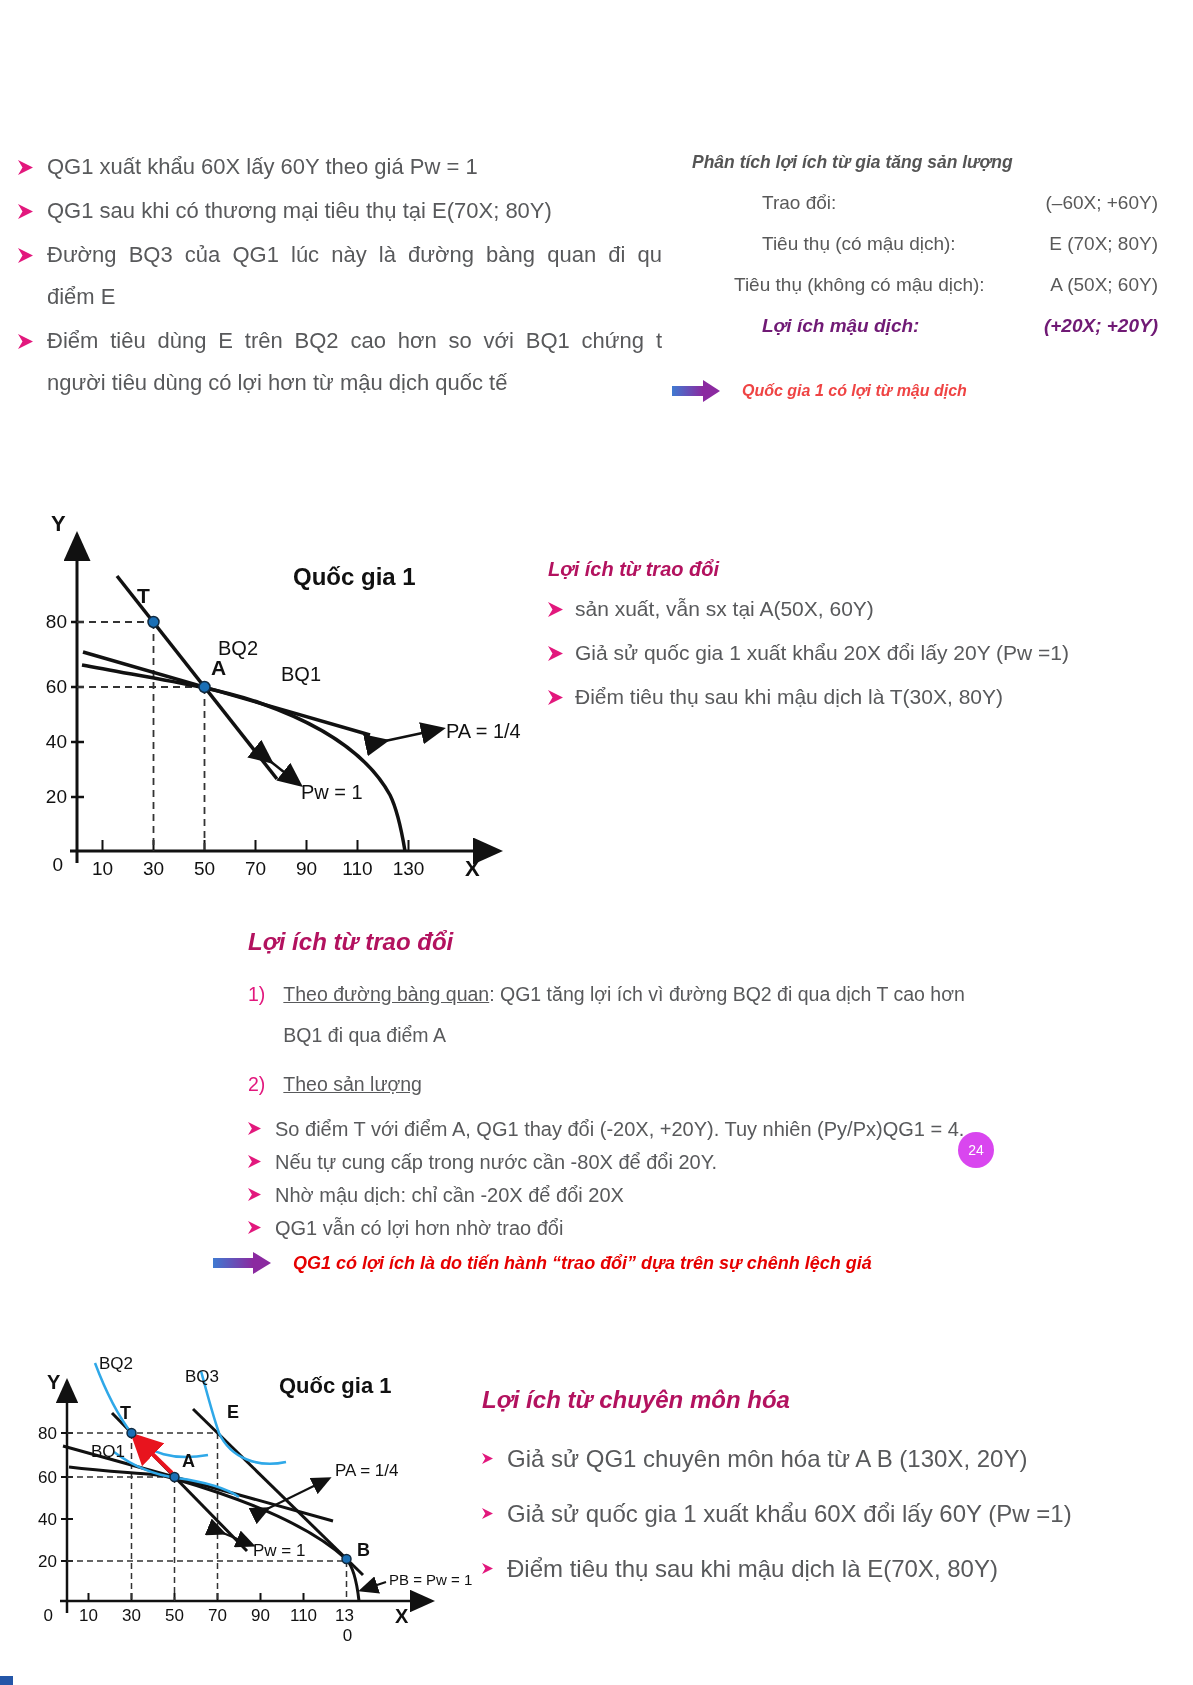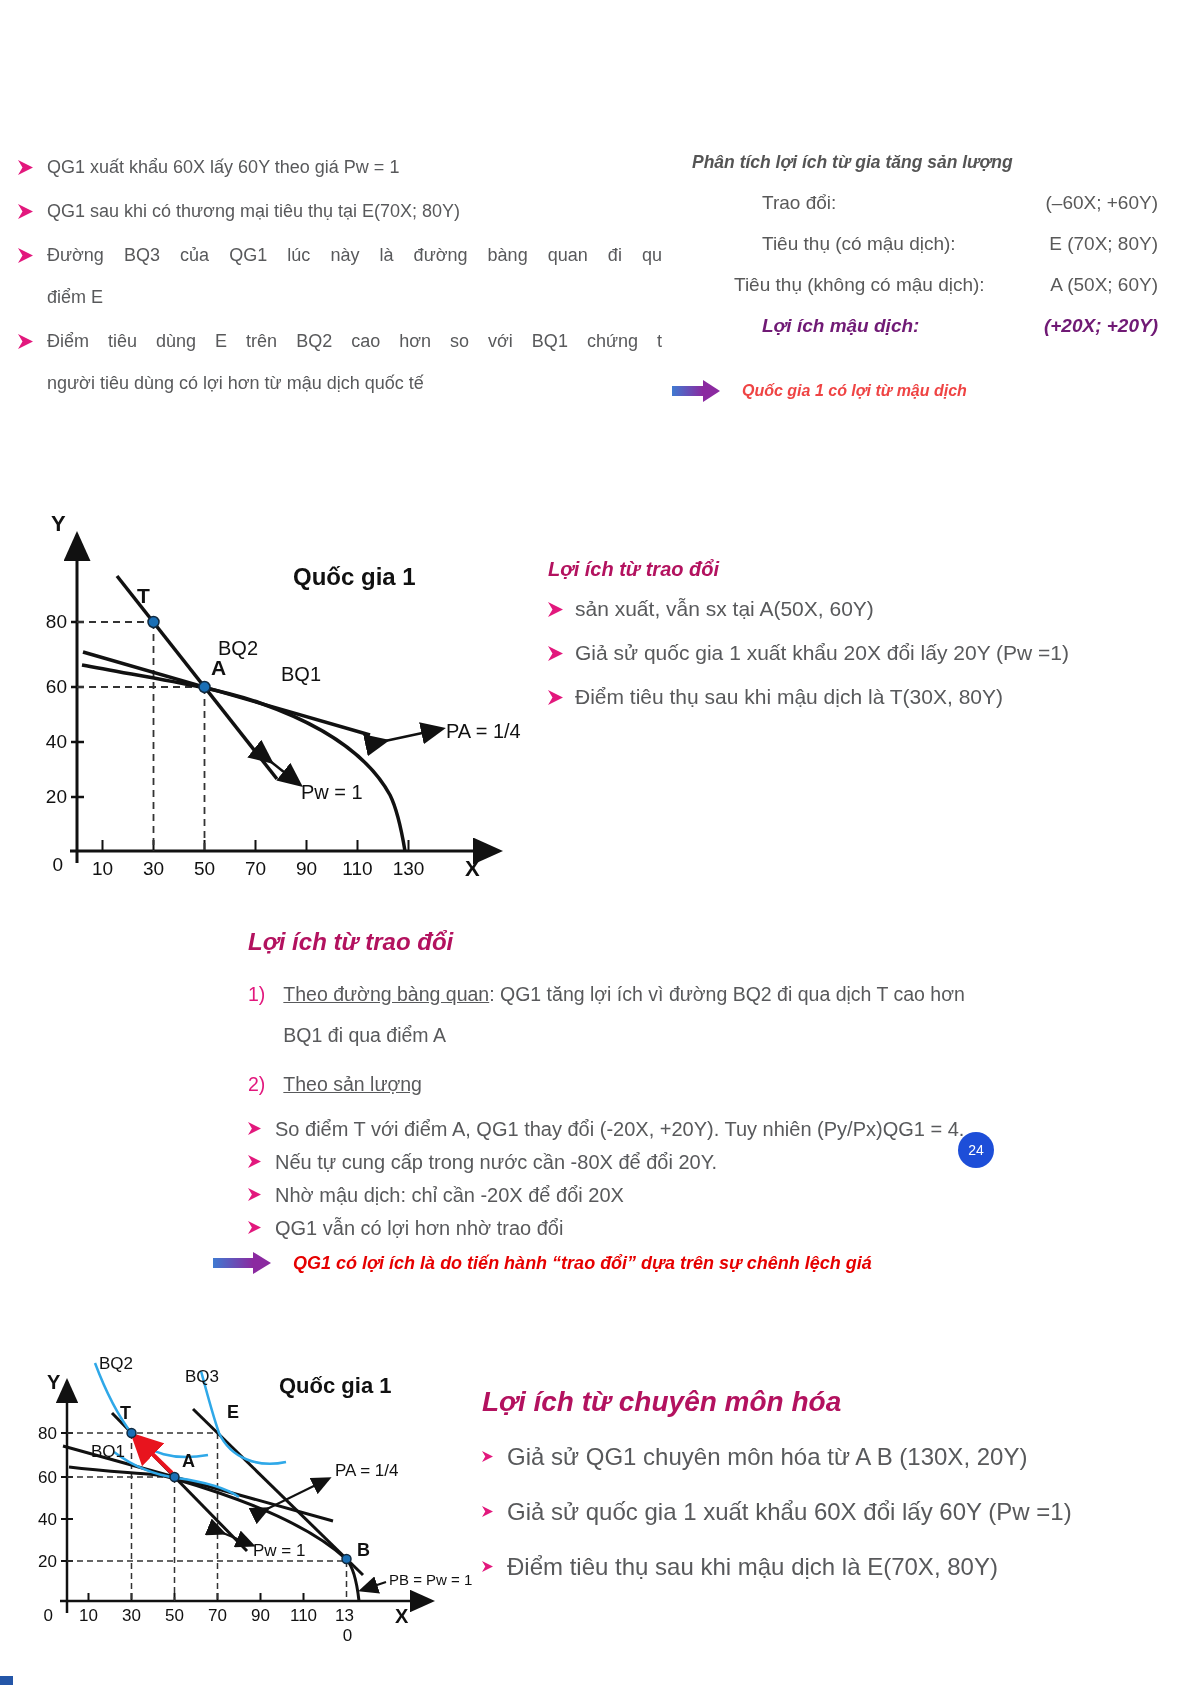--- a/index.html
+++ b/index.html
@@ -6,21 +6,21 @@
   .page { position:relative; width:1193px; height:1685px; background:#ffffff;
           font-family:"Liberation Sans", sans-serif; color:#58595b; overflow:hidden; }
 
   
   .mk { flex:0 0 auto; width:15px; height:15px; background:#e2187d;
         clip-path:polygon(0 0,100% 50%,0 100%,30% 50%); }
   .mk.sm { width:11px; height:11px; }
 
   
   .bullets-tl { position:absolute; left:18px; top:146px; width:644px; }
-  .btl-item { display:flex; gap:14px; font-size:18px; line-height:42px; margin-bottom:2px; }
+  .btl-item { display:flex; gap:14px; font-size:22px; line-height:42px; margin-bottom:2px; }
   .btl-item .mk { margin-top:14px; }
   .btl-text { flex:1 1 auto; }
   .jfull { text-align:justify; text-align-last:justify; }
 
   
   .panel { position:absolute; left:690px; top:152px; width:478px; font-size:19px; color:#595959; }
   .panel-title { font-style:italic; font-weight:bold; font-size:17.5px; margin-left:2px; color:#555; }
   .panel-row { display:flex; justify-content:space-between; margin-top:19px; padding-left:72px; padding-right:10px; }
   .panel-row.wide { padding-left:44px; }
   .panel-row.red { color:#701a75; font-weight:bold; font-style:italic; }
@@ -54,25 +54,25 @@
   .mid { position:absolute; left:248px; top:928px; width:800px; }
   .mid-title { font-size:24px; font-weight:bold; font-style:italic; color:#b3125f; margin-bottom:18px; }
   .mid-item { display:flex; gap:18px; font-size:19.5px; line-height:41px; }
   .mid-item.second { margin-top:8px; margin-bottom:8px; }
   .num { color:#e2187d; }
   .ul { text-decoration:underline; }
   .mid-bullet { display:flex; gap:14px; font-size:20px; line-height:33px; }
   .mid-bullet .mk { margin-top:9px; width:13px; height:13px; }
 
   .badge { position:absolute; left:958px; top:1132px; width:36px; height:36px; border-radius:50%;
-           background:#1d4ed8; color:#fff; font-size:14px; display:flex; align-items:center; justify-content:center; }
+           background:#d946ef; color:#fff; font-size:14px; display:flex; align-items:center; justify-content:center; }
 
   
   .spec { position:absolute; left:482px; top:1386px; width:706px; }
-  .spec-title { font-size:28px; font-weight:bold; font-style:italic; color:#b3125f; margin-bottom:24px; }
+  .spec-title { font-size:24px; font-weight:bold; font-style:italic; color:#b3125f; margin-bottom:30px; }
   .spec-item { display:flex; gap:14px; font-size:24px; line-height:30px; margin-bottom:25px; color:#58595b; }
   .spec-item .mk { margin-top:9px; }
 
   .corner { position:absolute; left:0; top:1676px; width:13px; height:9px; background:#2456a8; }
 </style>
 </head>
 <body>
 
 <div class="page">
 

